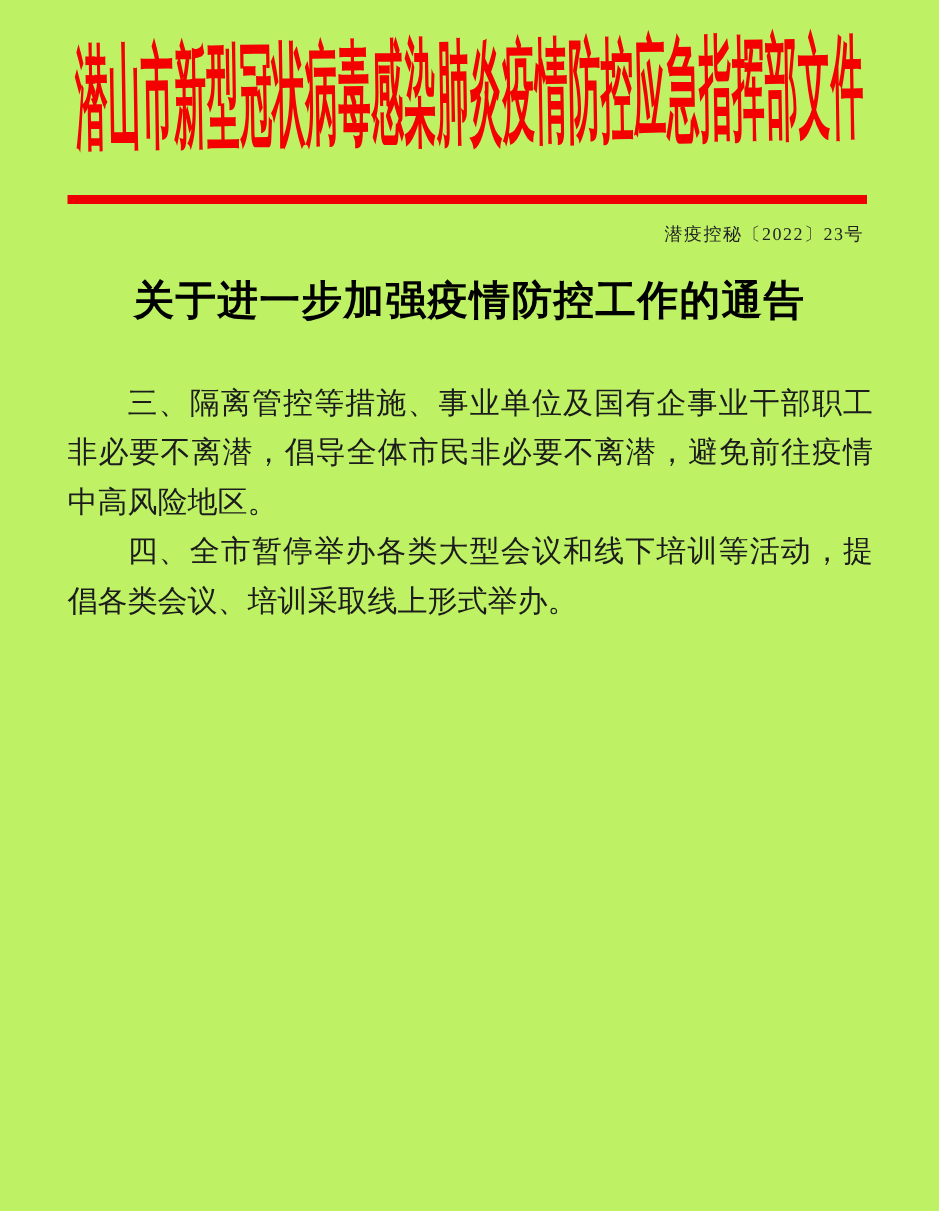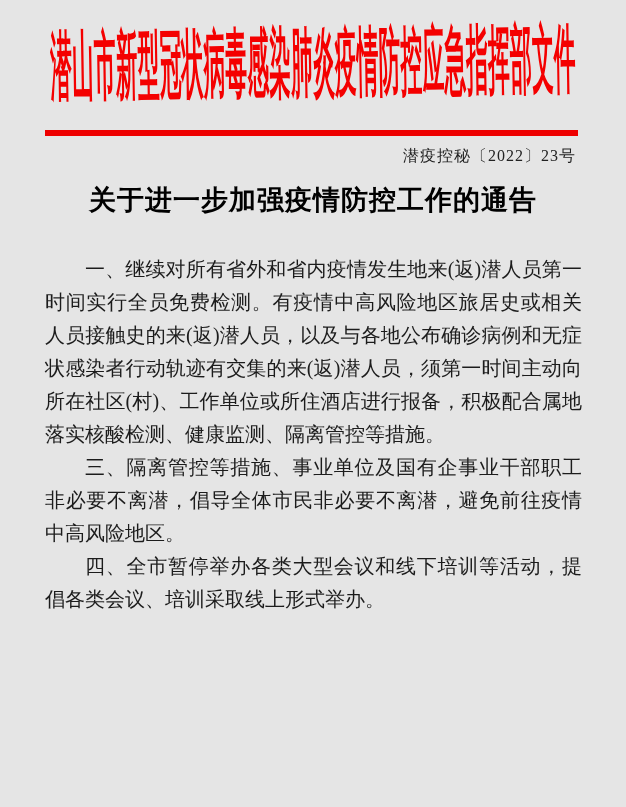--- a/index.html
+++ b/index.html
@@ -1,21 +1,21 @@
 <!DOCTYPE html>
 <html><head>
 <meta charset="utf-8">
 <style>
   html, body { margin: 0; padding: 0; background: #ffffff; }
 
   .page {
     position: relative;
     width: 626px;
     height: 807px;
-    background: #e5e5e5;
+    background: #bef264;
     overflow: hidden;
     font-family: "Liberation Serif", "DejaVu Serif", serif;
     color: #1c1c1c;
   }
 
   
   .banner {
     position: absolute;
     top: 12px;
     left: 0;
@@ -47,21 +47,21 @@
     width: 533px;
     height: 6px;
     background: #ee0000;
   }
 
   
   .doc-number {
     position: absolute;
     top: 143px;
     right: 50px;
-    font-size: 16px;
+    font-size: 12px;
     line-height: 26px;
     color: #222222;
     letter-spacing: 1px;
   }
 
   
   .doc-title {
     position: absolute;
     top: 183px;
     left: 0;
@@ -102,18 +102,17 @@
     <span class="banner-text">潜山市新型冠状病毒感染肺炎疫情防控应急指挥部文件</span>
   </div>
 
   <div class="red-line"></div>
 
   <div class="doc-number">潜疫控秘〔2022〕23号</div>
 
   <div class="doc-title">关于进一步加强疫情防控工作的通告</div>
 
   <div class="body-text">
-    <p>一、继续对所有省外和省内疫情发生地来(返)潜人员第一时间实行全员免费检测。有疫情中高风险地区旅居史或相关人员接触史的来(返)潜人员，以及与各地公布确诊病例和无症状感染者行动轨迹有交集的来(返)潜人员，须第一时间主动向所在社区(村)、工作单位或所住酒店进行报备，积极配合属地落实核酸检测、健康监测、隔离管控等措施。</p>
     <p>三、隔离管控等措施、事业单位及国有企事业干部职工非必要不离潜，倡导全体市民非必要不离潜，避免前往疫情中高风险地区。</p>
     <p>四、全市暂停举办各类大型会议和线下培训等活动，提倡各类会议、培训采取线上形式举办。</p>
   </div>
 
 </div>
 
 </body></html>

